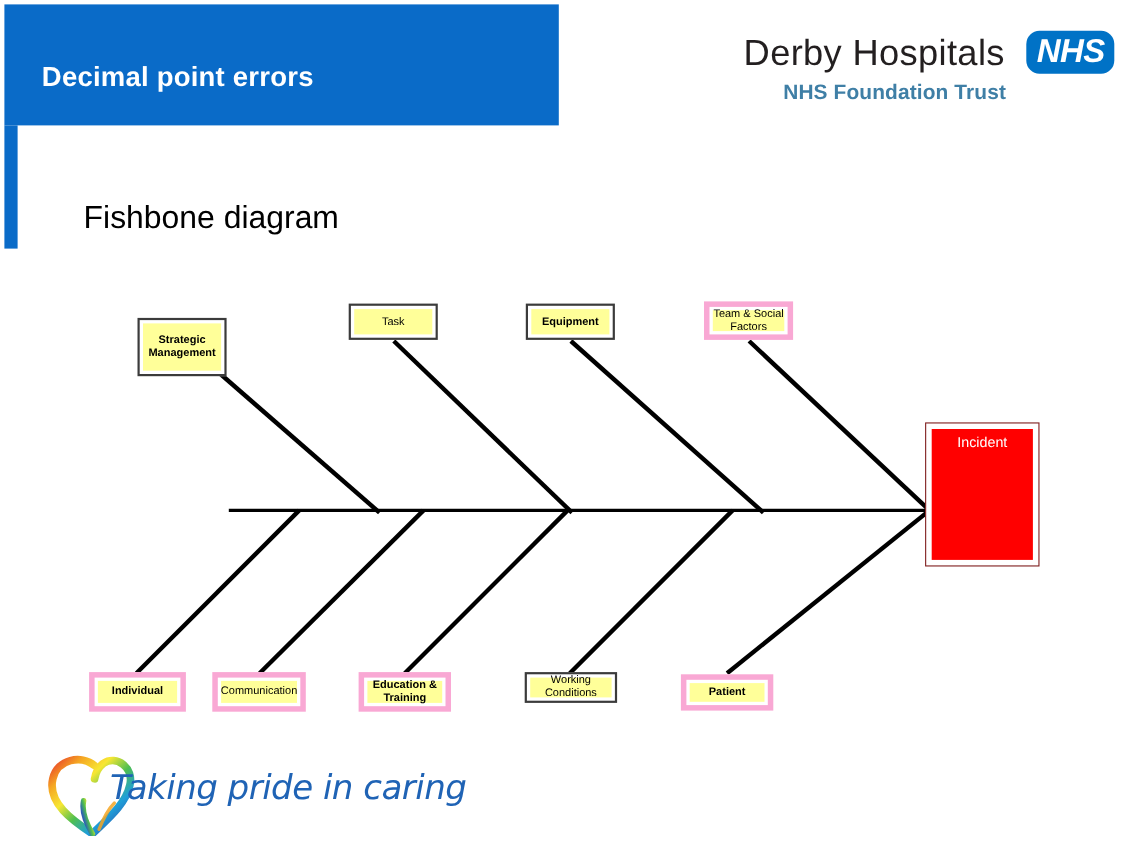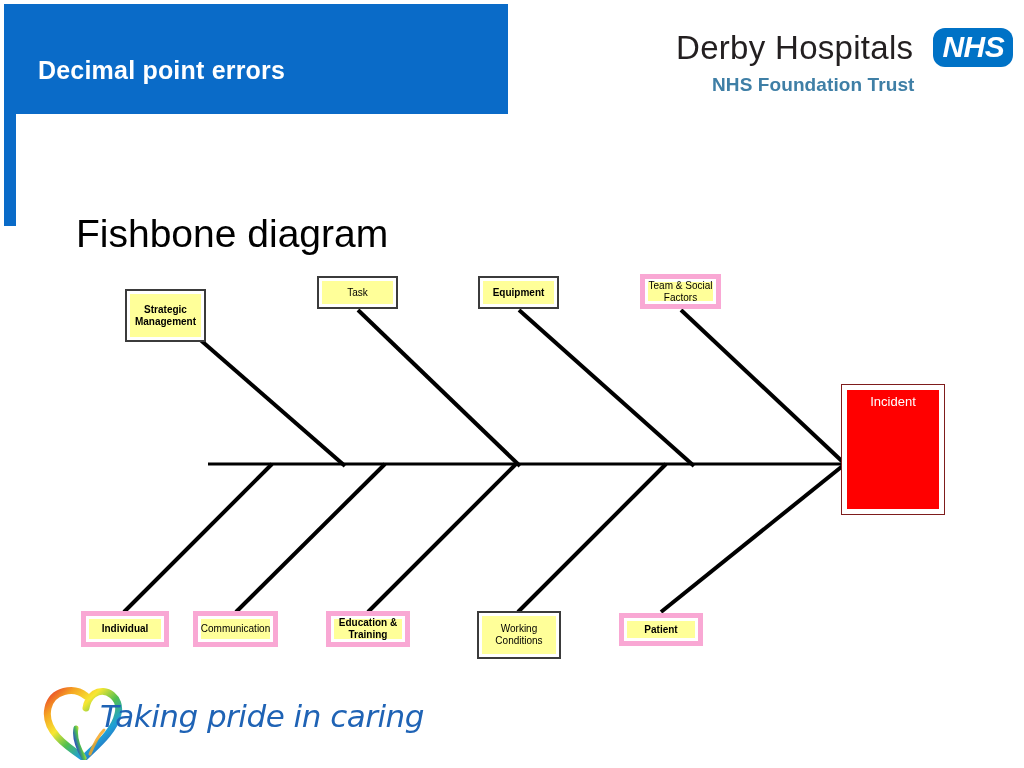--- a/index.html
+++ b/index.html
@@ -96,25 +96,24 @@
     font-weight: bold;
     letter-spacing: 0.1px;
     white-space: nowrap;
   }
 
   
   .slide-title {
     position: absolute;
     left: 76px;
     top: 182px;
-    font-size: 39px;
+    font-size: 29px;
     color: #000000;
     font-weight: normal;
     white-space: nowrap;
-    margin-top: 30px;
   }
 
   
   .fishbone {
     position: absolute;
     left: 0;
     top: 0;
     width: 1024px;
     height: 768px;
   }
@@ -248,21 +247,21 @@
   </div>
 
   <div class="cause-box" style="left:193px; top:611px; width:85px; height:36px;">
     <div class="cause-inner">Communication</div>
   </div>
 
   <div class="cause-box" style="left:326px; top:611px; width:84px; height:36px;">
     <div class="cause-inner bold">Education &amp; Training</div>
   </div>
 
-  <div class="cause-box thick" style="left:477px; top:611px; width:84px; height:48px;">
+  <div class="cause-box thick" style="left:477px; top:611px; width:84px; height:28px;">
     <div class="cause-inner">Working Conditions</div>
   </div>
 
   <div class="cause-box" style="left:619px; top:613px; width:84px; height:33px;">
     <div class="cause-inner bold">Patient</div>
   </div>
 
   <div class="incident-box">
     <div class="incident-inner">Incident</div>
   </div>

